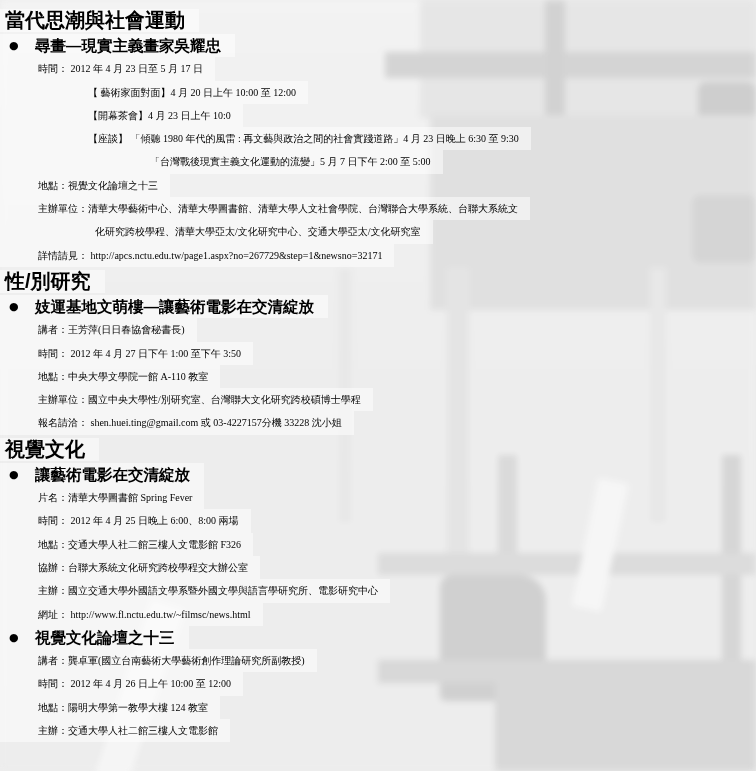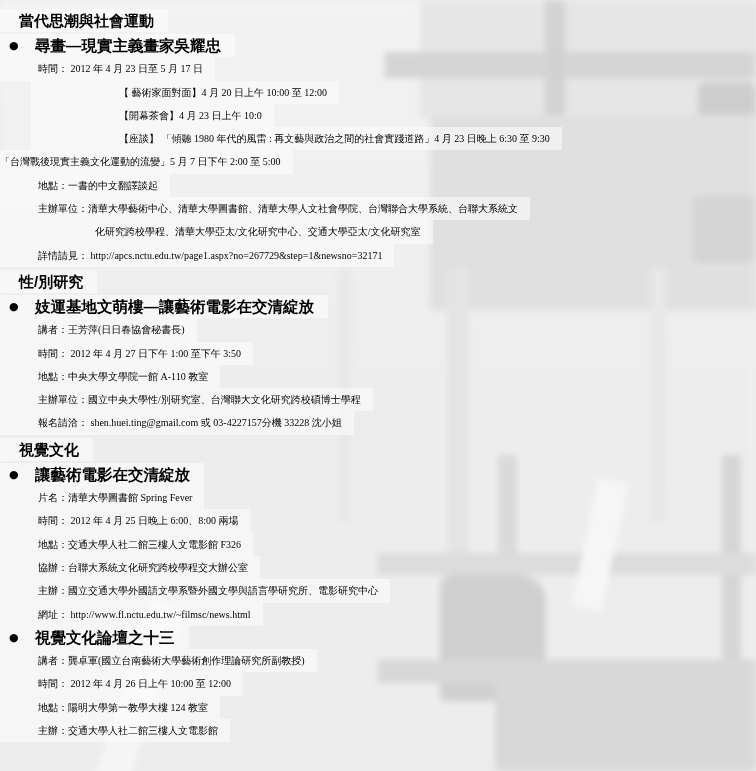--- a/index.html
+++ b/index.html
@@ -30,42 +30,42 @@
   .ph-bot-post2{left:722px;top:455px;width:19px;height:316px;background:#c0c0c0;}
   .ph-chair{left:440px;top:575px;width:106px;height:126px;background:#b6b6b6;border-radius:12px 26px 6px 6px;}
   .ph-bot-dark{left:495px;top:680px;width:261px;height:91px;background:#c2c2c2;}
   .ph-streak1{left:120px;top:600px;width:34px;height:200px;background:#f6f6f6;transform:rotate(18deg);}
   .ph-streak2{left:585px;top:480px;width:30px;height:130px;background:#f7f7f7;transform:rotate(12deg);}
   .ph-wash{left:0;top:0;width:756px;height:771px;background:rgba(255,255,255,.28);}
   
   .content{position:absolute;left:0;top:0;width:756px;padding-top:6px;}
   .section-title{
     font-family:"Liberation Sans","DejaVu Sans",sans-serif;
-    font-weight:bold;font-size:15px;line-height:23px;
-    padding-left:19px;margin-top:3px;margin-bottom:2px;
+    font-weight:bold;font-size:20px;line-height:23px;
+    padding-left:5px;margin-top:3px;margin-bottom:2px;
     width:fit-content;background:rgba(255,255,255,.5);padding-right:14px;
   }
   .event-title{
     position:relative;
     font-family:"Liberation Sans","DejaVu Sans",sans-serif;
     font-weight:bold;font-size:15.5px;line-height:23.3px;
     padding-left:35px;width:fit-content;
     background:rgba(255,255,255,.5);padding-right:14px;
   }
   .bullet{
     position:absolute;left:9px;top:0;font-size:11px;line-height:23.3px;
     font-family:"DejaVu Sans",sans-serif;
   }
   .line{
     font-size:10px;line-height:23.3px;white-space:nowrap;
     width:fit-content;background:rgba(255,255,255,.5);padding-right:12px;
   }
   .i0{padding-left:38px;}
-  .i1{padding-left:88px;margin-left:31px;}
-  .i2{text-align:center;}
+  .i1{padding-left:88px;}
+  .i2{padding-left:150px;text-align:center;}
   .i3{padding-left:95px;}
 </style>
 </head>
 <body>
 
 <div class="photo">
   <div class="ph-base"></div>
   <div class="ph-tr-block"></div>
   <div class="ph-top-bar"></div>
   <div class="ph-top-post"></div>
@@ -91,21 +91,21 @@
     <div class="section-title">當代思潮與社會運動</div>
     <div class="event-title">
     <span class="bullet">●</span>
     <span>尋畫—現實主義畫家吳耀忠</span>
   </div>
     <div class="line i0">時間： 2012 年 4 月 23 日至 5 月 17 日</div>
     <div class="line i1">【 藝術家面對面】4 月 20 日上午 10:00 至 12:00</div>
     <div class="line i1">【開幕茶會】4 月 23 日上午 10:0</div>
     <div class="line i1">【座談】 「傾聽 1980 年代的風雷 : 再文藝與政治之間的社會實踐道路」4 月 23 日晚上 6:30 至 9:30</div>
     <div class="line i2">「台灣戰後現實主義文化運動的流變」5 月 7 日下午 2:00 至 5:00</div>
-    <div class="line i0">地點：一書的中文翻譯談起</div>
+    <div class="line i0">地點：視覺文化論壇之十三</div>
     <div class="line i0">主辦單位：清華大學藝術中心、清華大學圖書館、清華大學人文社會學院、台灣聯合大學系統、台聯大系統文</div>
     <div class="line i3">化研究跨校學程、清華大學亞太/文化研究中心、交通大學亞太/文化研究室</div>
     <div class="line i0">詳情請見： http://apcs.nctu.edu.tw/page1.aspx?no=267729&amp;step=1&amp;newsno=32171</div>
     <div class="section-title">性/別研究</div>
     <div class="event-title">
     <span class="bullet">●</span>
     <span>妓運基地文萌樓—讓藝術電影在交清綻放</span>
   </div>
     <div class="line i0">講者：王芳萍(日日春協會秘書長)</div>
     <div class="line i0">時間： 2012 年 4 月 27 日下午 1:00 至下午 3:50</div>

